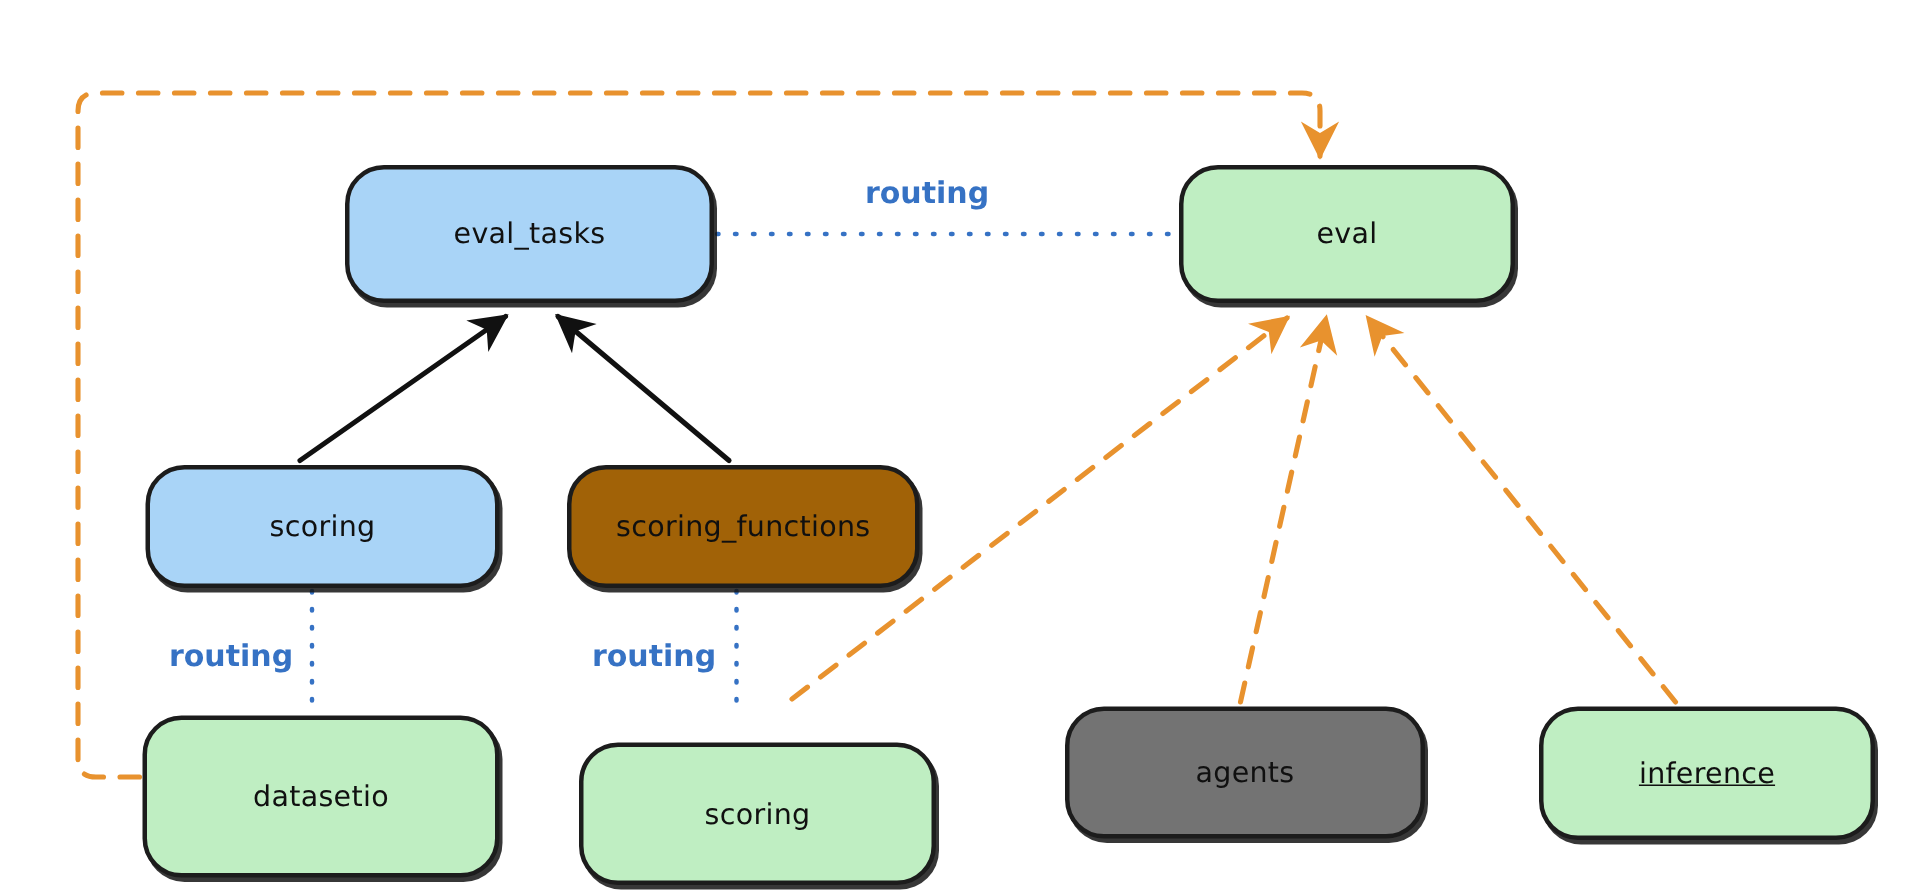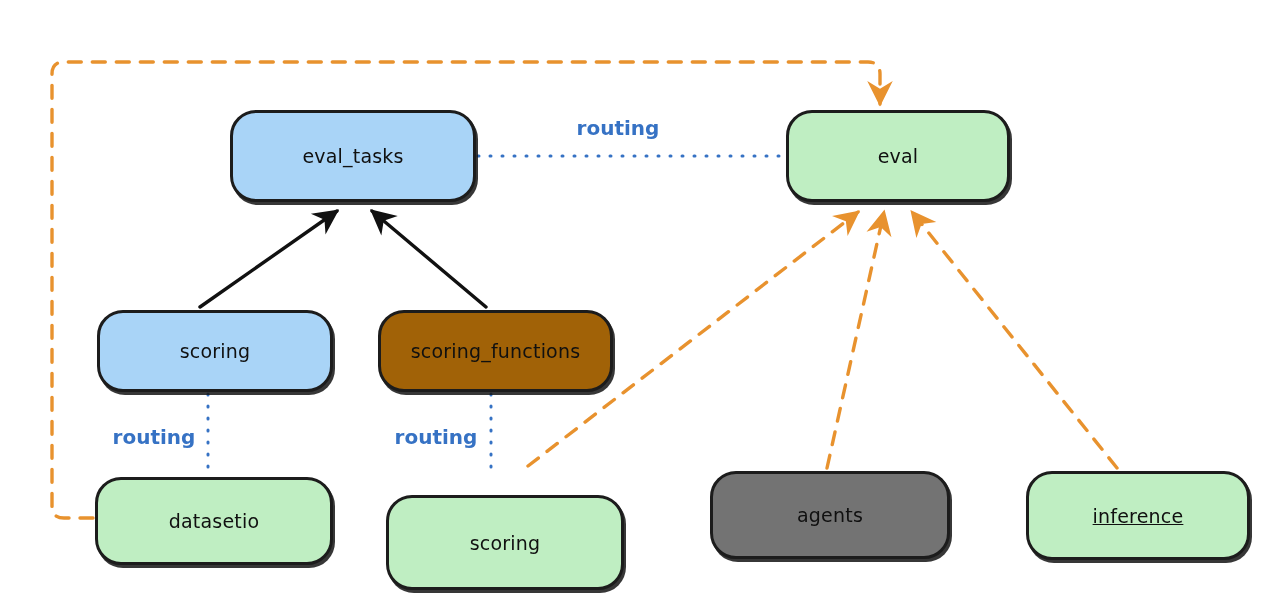--- a/index.html
+++ b/index.html
@@ -99,21 +99,21 @@
   </div>
 
   <div class="node" id="node-datasets" style="left: 97px; top: 310px; width: 236px; height: 82px; background: rgb(169, 212, 247); border-color: rgb(28, 28, 28);">
     <span class="node-label">scoring</span>
   </div>
 
   <div class="node" id="node-scoring_functions" style="left: 378px; top: 310px; width: 235px; height: 82px; background: #a16207; border-color: rgb(28, 28, 28);">
     <span class="node-label">scoring_functions</span>
   </div>
 
-  <div class="node" id="node-datasetio" style="left: 95px; top: 477px; width: 238px; height: 88px; background: rgb(191, 238, 194); border-color: rgb(28, 28, 28);">
+  <div class="node" id="node-datasetio" style="left: 95px; top: 477px; width: 238px; height: 108px; background: rgb(191, 238, 194); border-color: rgb(28, 28, 28);">
     <span class="node-label">datasetio</span>
   </div>
 
   <div class="node" id="node-scoring" style="left: 386px; top: 471px; width: 238px; height: 95px; background: rgb(191, 238, 194); border-color: rgb(28, 28, 28); margin-top: 24px;">
     <span class="node-label">scoring</span>
   </div>
 
   <div class="node" id="node-agents" style="left: 710px; top: 471px; width: 240px; height: 88px; background: #737373; border-color: rgb(28, 28, 28); text-align: right;">
     <span class="node-label">agents</span>
   </div>

